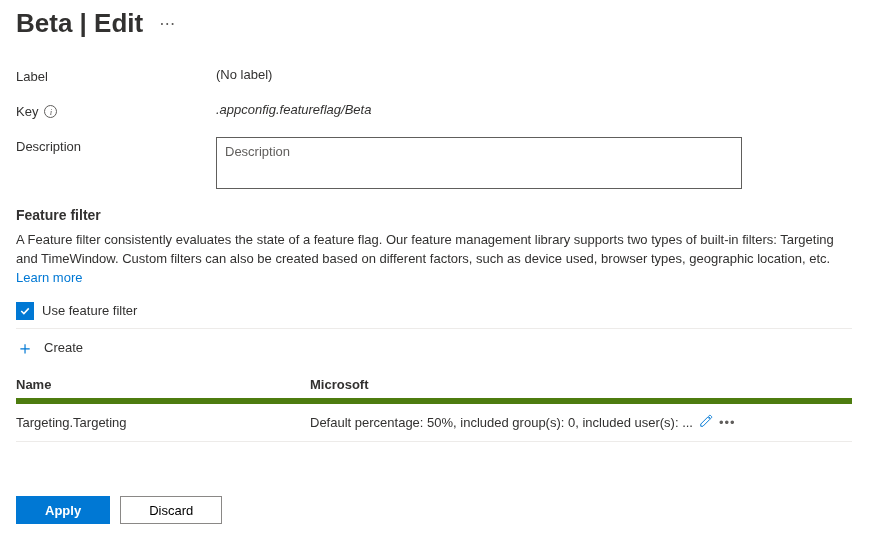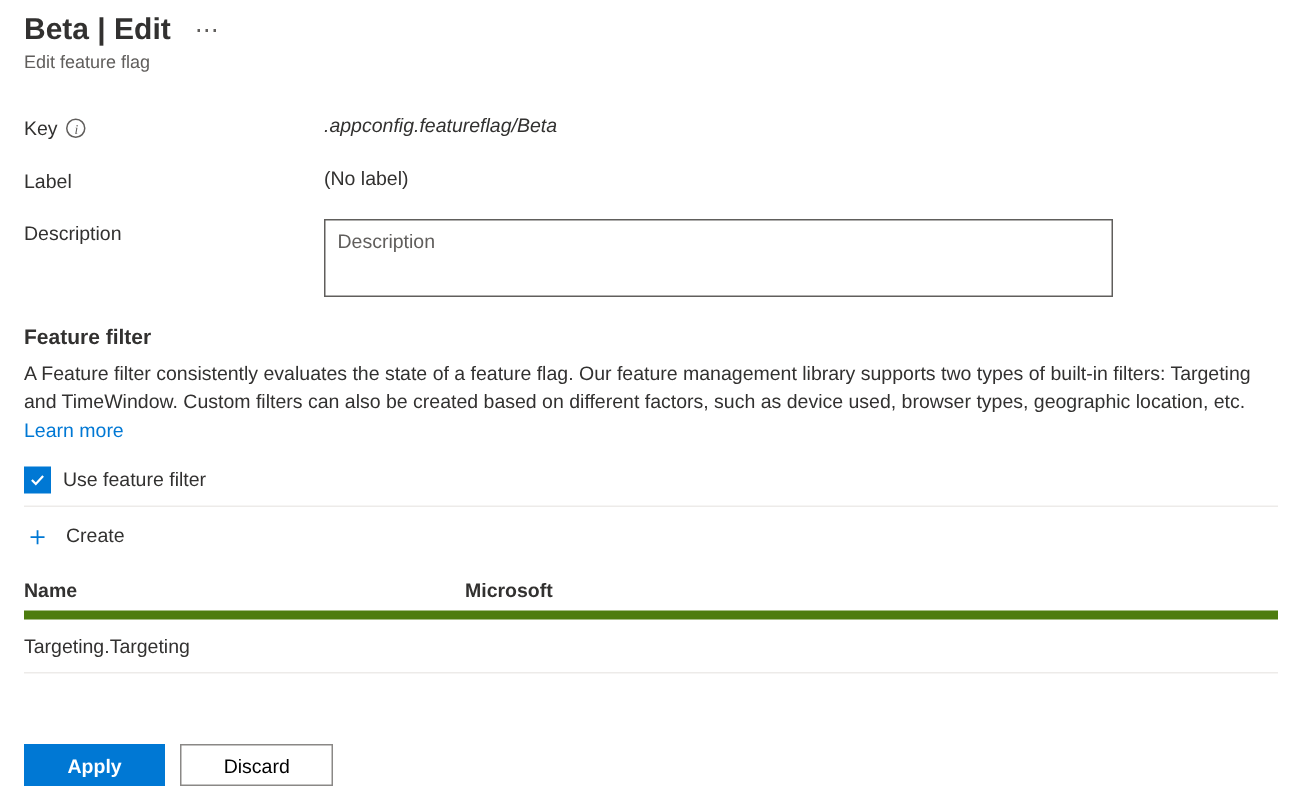--- a/index.html
+++ b/index.html
@@ -16,21 +16,21 @@
   }
   .page {
     padding: 8px 20px 0 16px;
   }
   .header-row {
     display: flex;
     align-items: center;
     gap: 12px;
   }
   .page-title {
-    font-size: 20px;
+    font-size: 26px;
     font-weight: 600;
     line-height: 1.2;
   }
   .ellipsis-btn {
     font-size: 16px;
     color: #605e5c;
     padding: 2px 4px;
     cursor: pointer;
   }
   .subtitle {
@@ -178,40 +178,39 @@
   }
 </style>
 </head>
 <body>
 
 <div class="page">
   <div class="header-row">
     <div class="page-title">Beta | Edit</div>
     <div class="ellipsis-btn">⋯</div>
   </div>
-  <div class="subtitle">Edit feature flag</div>
 
   <div class="form">
+    <div class="form-row">
+      <div class="form-label">
+        <span>Label</span>
+      </div>
+      <div>(No label)</div>
+    </div>
+
     <div class="form-row">
       <div class="form-label">
         <span>Key</span>
         <span class="info-icon">i</span>
       </div>
       <div class="key-value">.appconfig.featureflag/Beta</div>
     </div>
 
     <div class="form-row">
       <div class="form-label">
-        <span>Label</span>
-      </div>
-      <div>(No label)</div>
-    </div>
-
-    <div class="form-row">
-      <div class="form-label">
         <span>Description</span>
       </div>
       <textarea class="desc-input" placeholder="Description" style=""></textarea>
     </div>
   </div>
 
   <div class="section-heading">Feature filter</div>
   <div class="section-desc">
     <span>A Feature filter consistently evaluates the state of a feature flag. Our feature management library supports two types of built-in filters: Targeting and TimeWindow. Custom filters can also be created based on different factors, such as device used, browser types, geographic location, etc. </span><a class="link">Learn more</a>
   </div>
@@ -232,19 +231,30 @@
     <span>Create</span>
   </div>
 
   <div class="table-header">
     <div class="col-name">Name</div>
     <div class="col-params">Microsoft</div>
   </div>
 
   <div class="table-row">
     <div class="col-name">Targeting.Targeting</div>
+    <div class="col-params" style="display:flex;align-items:center;">
+      <span style="flex:0 1 auto;">Default percentage: 50%, included group(s): 0, included user(s): ...</span>
+      <span class="row-actions">
+        <span class="edit-icon">
+          <svg width="14" height="14" viewBox="0 0 16 16">
+              <path d="M2 11.5 L10 3.5 L12.5 6 L4.5 14 L2 14 Z M10.8 2.7 L13.3 5.2 L14.3 4.2 C14.7 3.8 14.7 3.2 14.3 2.8 L13.2 1.7 C12.8 1.3 12.2 1.3 11.8 1.7 Z" fill="none" stroke="#0078d4" stroke-width="1.1"></path>
+            </svg>
+        </span>
+        <span class="row-more">•••</span>
+      </span>
+    </div>
   </div>
 </div>
 
 <div class="footer">
   <button class="btn btn-primary">Apply</button>
   <button class="btn">Discard</button>
 </div>
 
 </body></html>

